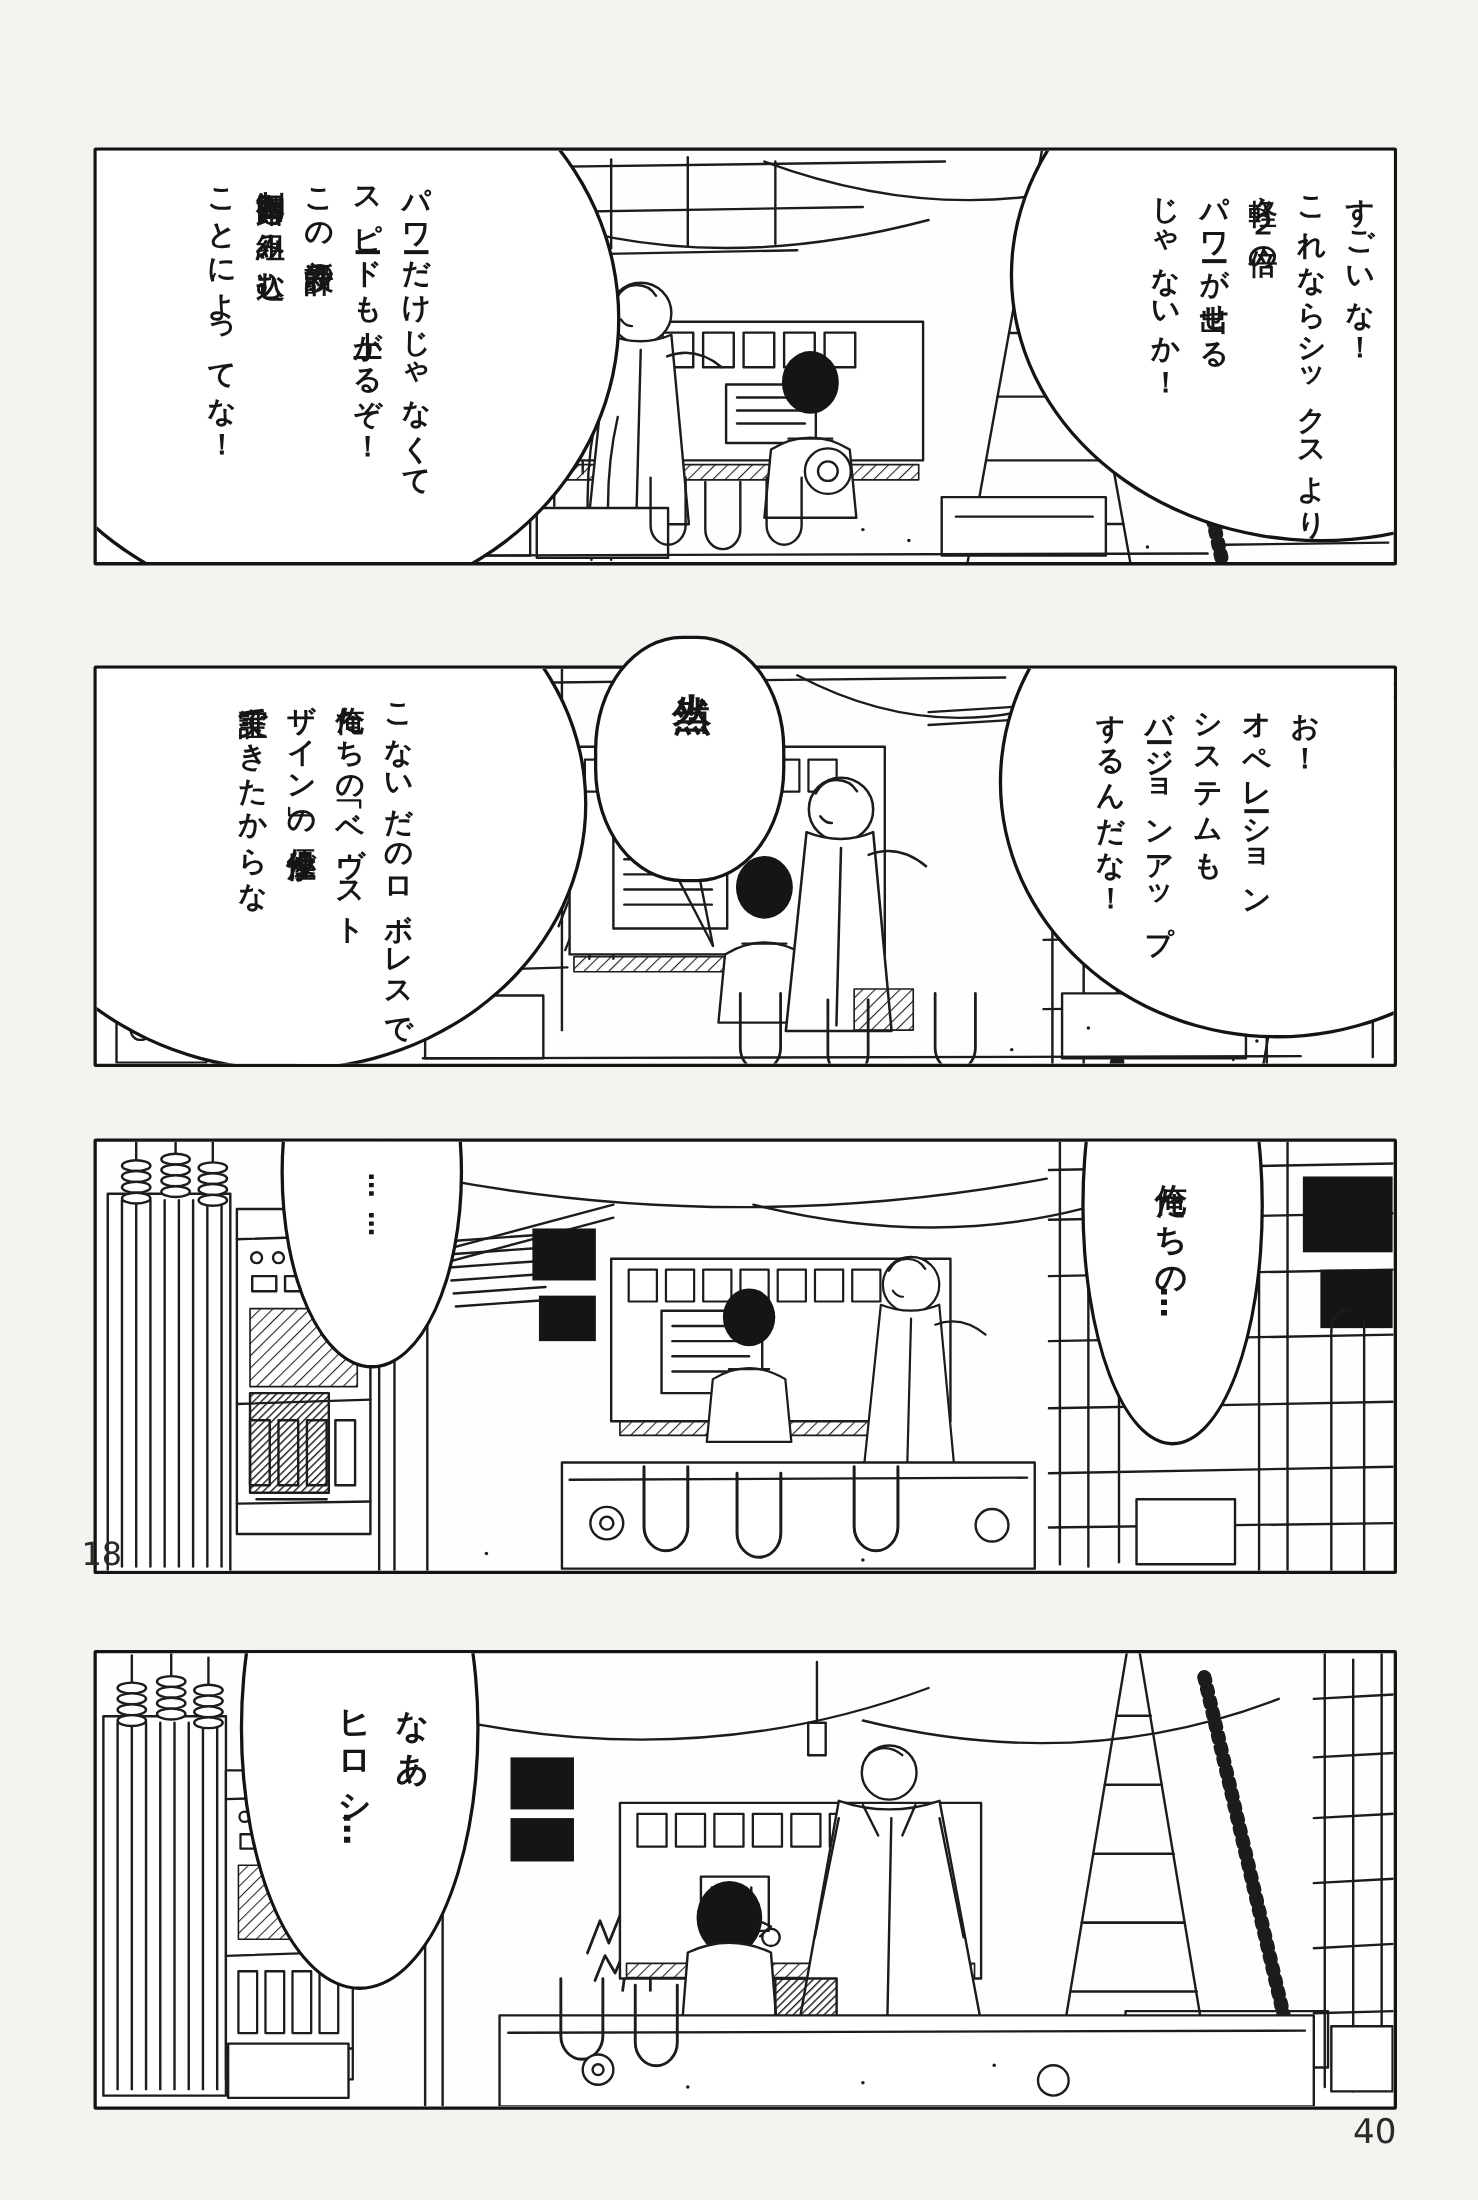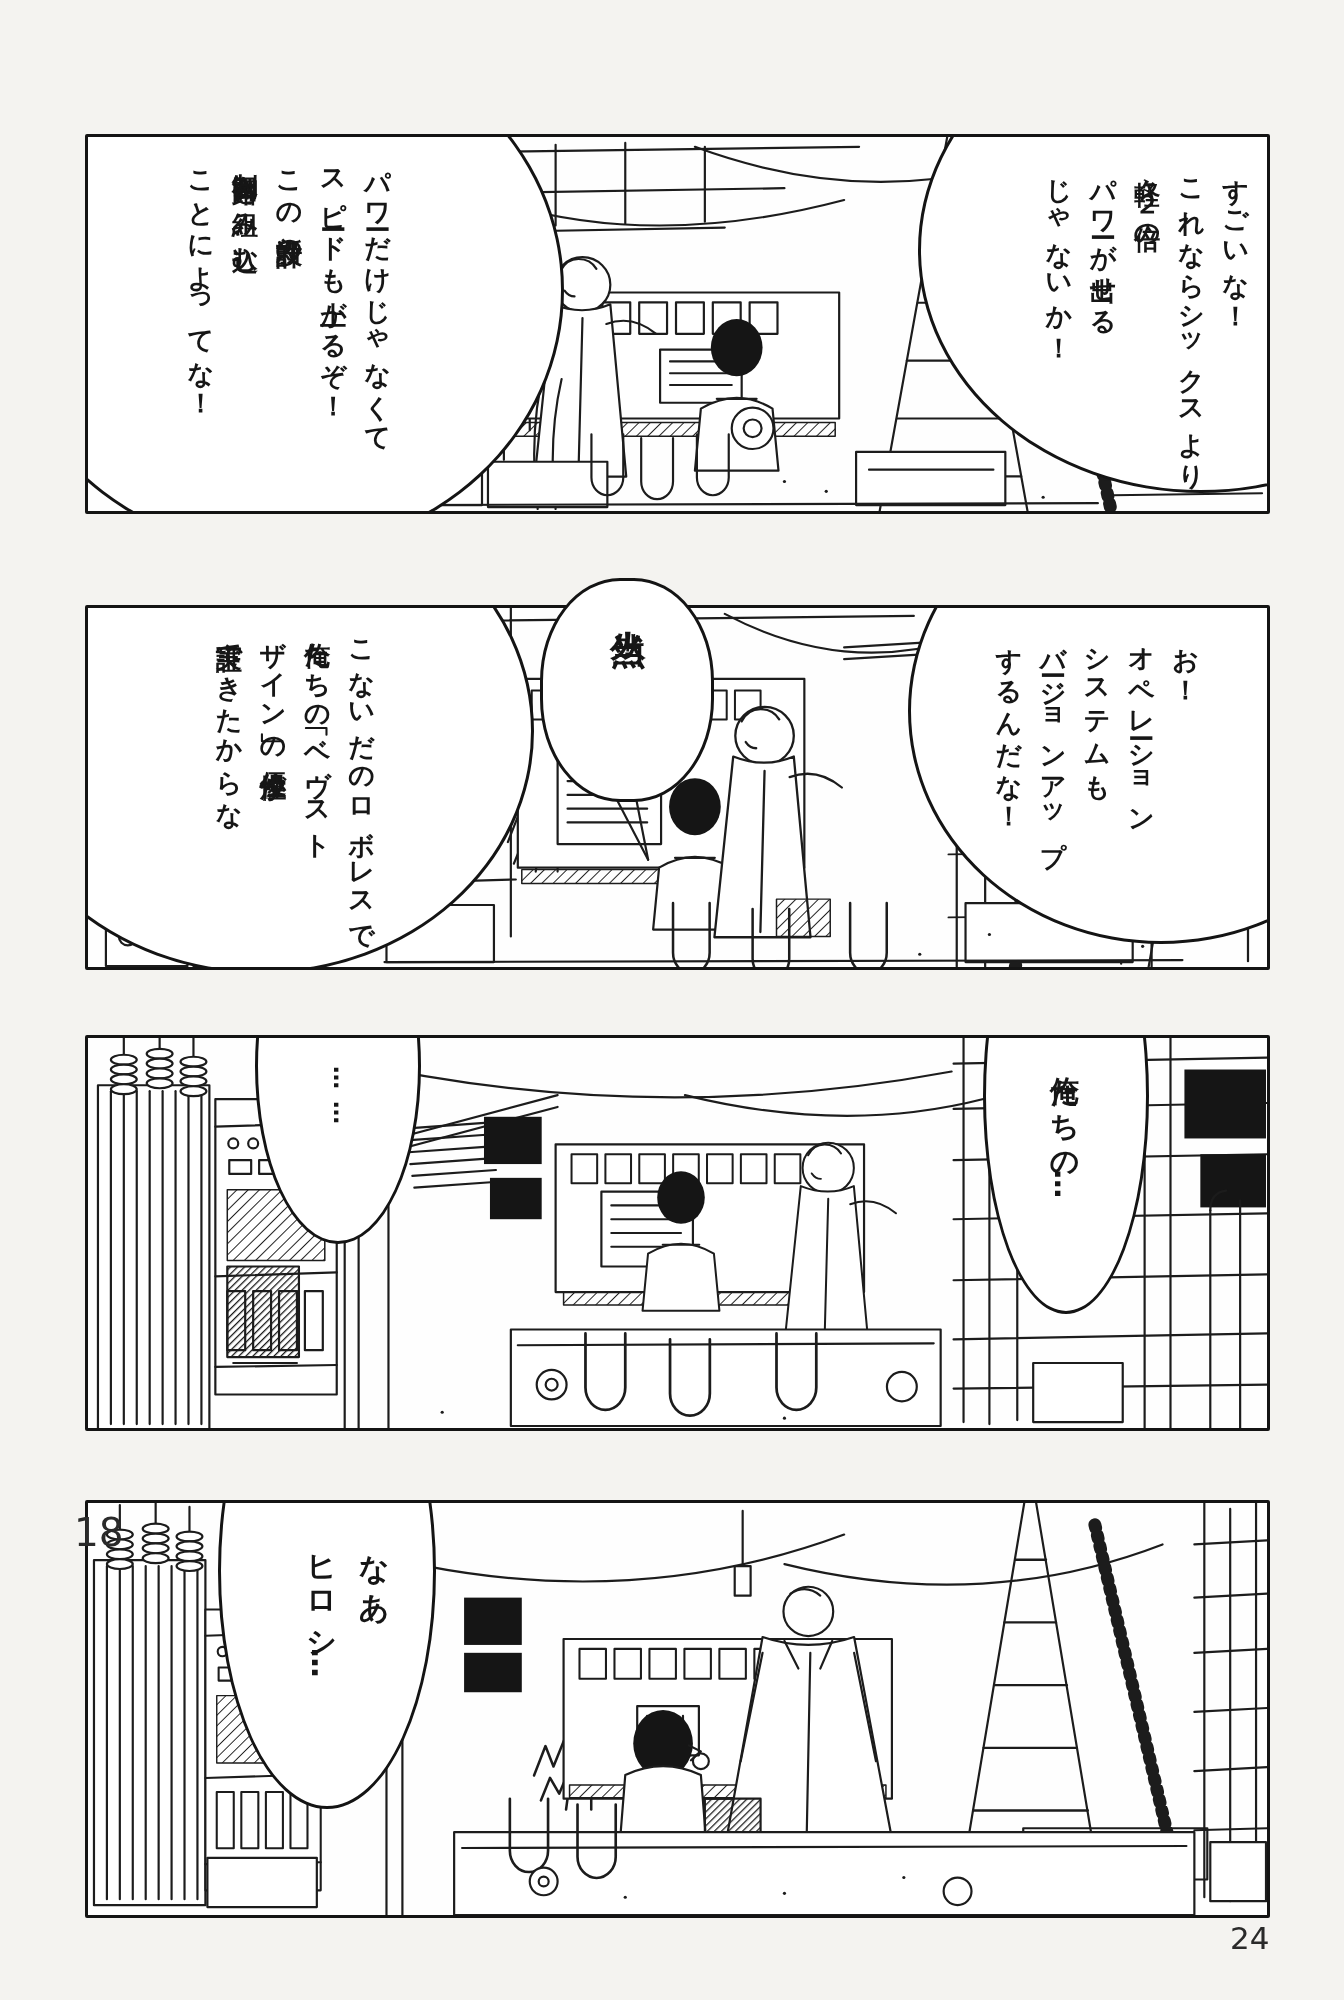--- a/index.html
+++ b/index.html
@@ -400,16 +400,16 @@
         <circle cx="700" cy="396" r="1.6" fill="#1c1c1c" stroke="none"></circle>
         <circle cx="820" cy="380" r="1.6" fill="#1c1c1c" stroke="none"></circle>
         <circle cx="540" cy="400" r="1.6" fill="#1c1c1c" stroke="none"></circle>
       </g>
     </svg>
     <div class="bub" style="left:130px;top:-170px;width:212px;height:470px"></div>
     <div class="btxt" style="left:152px;top:30px;width:160px;height:290px;font-size:30px;line-height:1.75;letter-spacing:4px">なあ
 ヒロシ…</div>
   </div>
 
-  <div class="pagenum" style="left:74px;top:1510px;font-size:39px">18</div>
-  <div class="pagenum" style="left:1230px;top:1920px;font-size:31px">24</div>
+  <div class="pagenum" style="left:74px;top:1396px;font-size:29px">18</div>
+  <div class="pagenum" style="left:1230px;top:1920px;font-size:31px">40</div>
 
 </div>
 
 </body></html>

